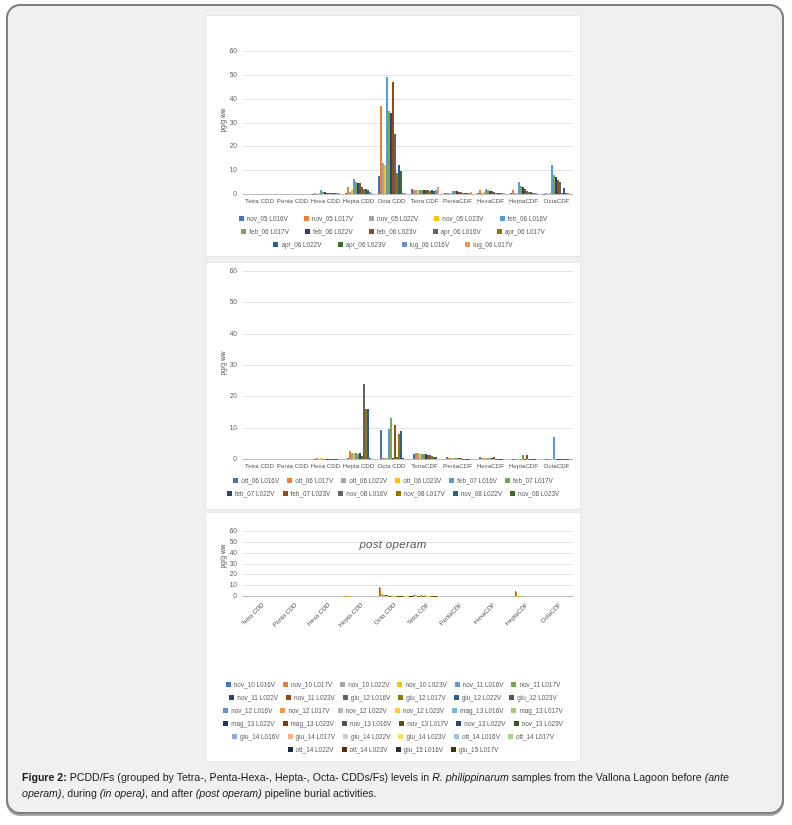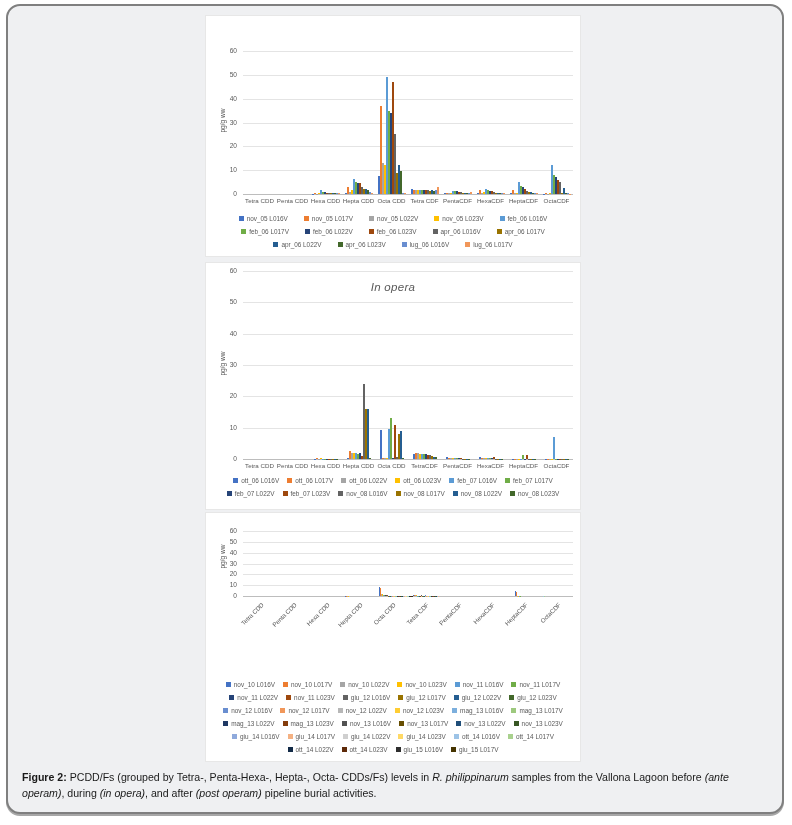--- a/index.html
+++ b/index.html
@@ -304,21 +304,20 @@
         <div class="xl">Octa CDD</div>
         <div class="xl">Tetra CDF</div>
         <div class="xl">PentaCDF</div>
         <div class="xl">HexaCDF</div>
         <div class="xl">HeptaCDF</div>
         <div class="xl">OctaCDF</div>
       </div>
     </div>
 
   <div class="panel" id="p1">
-    <div class="chart-title">In opera</div>
     <div class="ylab">pg/g ww</div>
     <div class="plot" style="left: 37px; top: 8px; width: 330px; height: 188px;">
         <div class="gridline zero" style="top: 188px;"></div>
         <div class="gridline" style="top: 156.667px;"></div>
         <div class="gridline" style="top: 125.333px;"></div>
         <div class="gridline" style="top: 94px;"></div>
         <div class="gridline" style="top: 62.6667px;"></div>
         <div class="gridline" style="top: 31.3333px;"></div>
         <div class="gridline" style="top: 0px;"></div>
       </div>
@@ -529,20 +528,21 @@
         <div class="xl">Octa CDD</div>
         <div class="xl">TetraCDF</div>
         <div class="xl">PentaCDF</div>
         <div class="xl">HexaCDF</div>
         <div class="xl">HeptaCDF</div>
         <div class="xl">OctaCDF</div>
       </div>
     </div>
 
   <div class="panel" id="p2">
+    <div class="chart-title">post operam</div>
     <div class="ylab">pg/g ww</div>
     <div class="plot" style="left: 37px; top: 18px; width: 330px; height: 65px;">
         <div class="gridline zero" style="top: 65px;"></div>
         <div class="gridline" style="top: 54.1667px;"></div>
         <div class="gridline" style="top: 43.3333px;"></div>
         <div class="gridline" style="top: 32.5px;"></div>
         <div class="gridline" style="top: 21.6667px;"></div>
         <div class="gridline" style="top: 10.8333px;"></div>
         <div class="gridline" style="top: 0px;"></div>
       </div>

